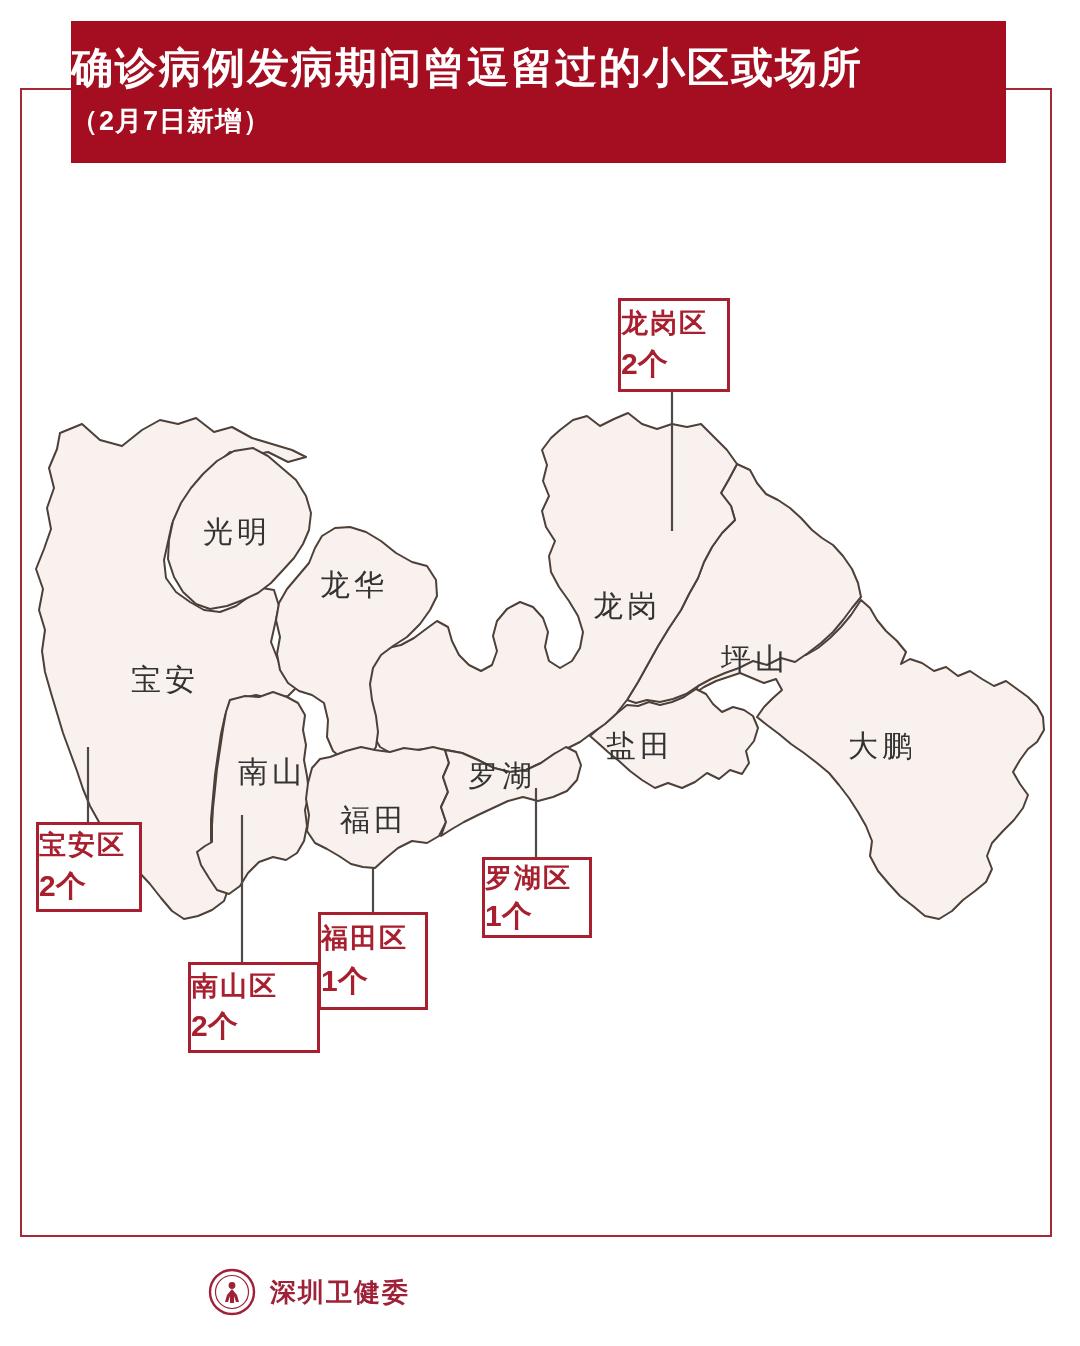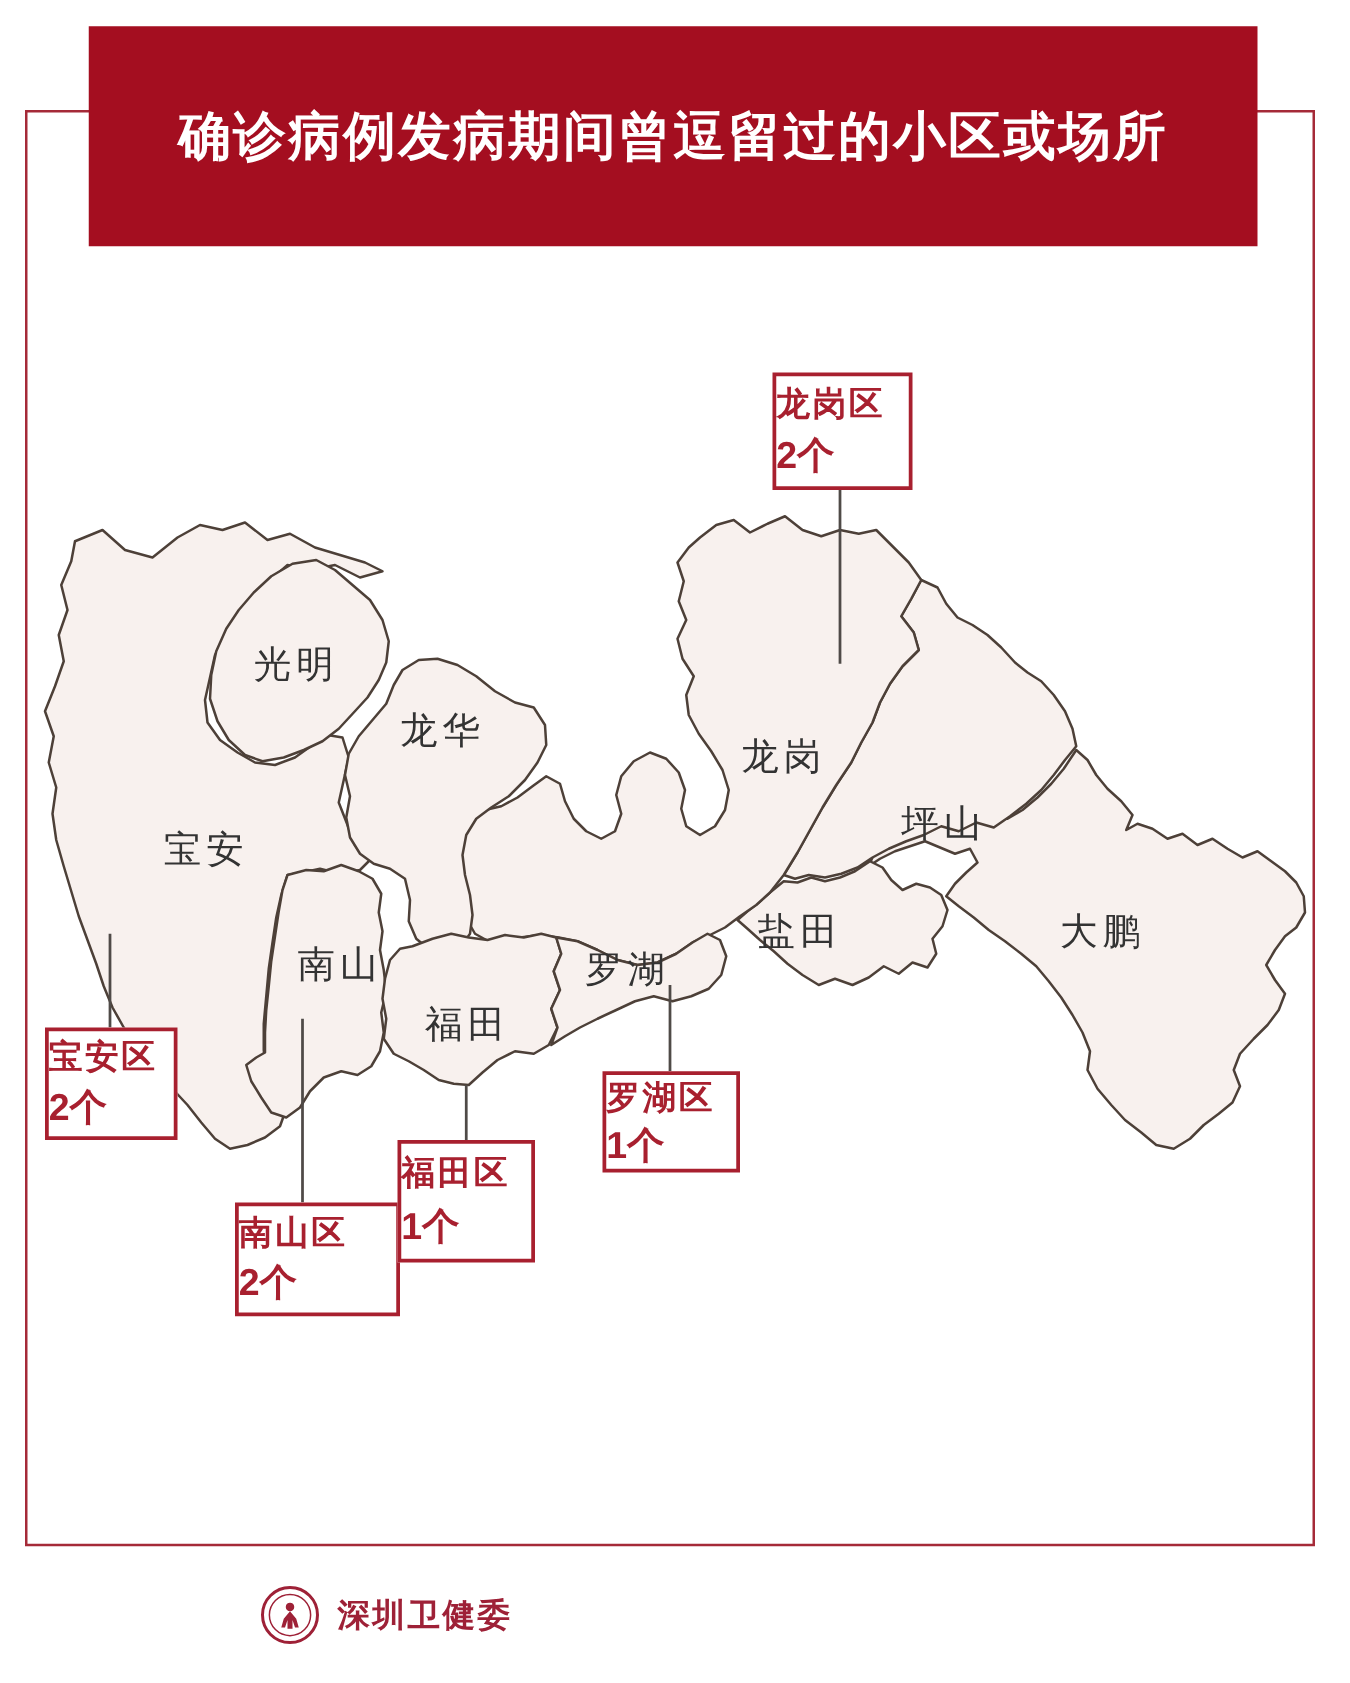--- a/index.html
+++ b/index.html
@@ -5,23 +5,23 @@
   :root{
     --banner:#a40e20; --banner-text:#ffffff; --frame:#a52a38; --crimson:#a8202f;
     --leader:#4f4a47; --outline:#4d4038; --label:#333333; --brand:#9e2137;
   }
   html,body{margin:0;padding:0;}
   body{width:1080px;height:1346px;background:#ffffff;
        font-family:"Liberation Sans","DejaVu Sans",sans-serif;}
   .page{position:relative;width:1080px;height:1346px;overflow:hidden;background:#ffffff;}
   .frame{position:absolute;left:20px;top:88px;width:1028px;height:1145px;
          border:2px solid var(--frame);}
-  .banner{position:absolute;left:71px;top:21px;width:935px;height:176px;
+  .banner{position:absolute;left:71px;top:21px;width:935px;height:142px;
           background:var(--banner);display:flex;flex-direction:column;
-          align-items:center;justify-content:center;z-index:3;}
+          align-items:flex-start;justify-content:center;z-index:3;}
   .banner .title{color:var(--banner-text);font-size:42px;font-weight:bold;
                  letter-spacing:2px;line-height:1.1;}
   .banner .subtitle{color:var(--banner-text);font-size:27px;font-weight:bold;
                     margin-top:12px;letter-spacing:1px;}
   svg.map{position:absolute;left:0;top:0;width:1080px;height:1346px;z-index:1;}
   svg.map path{stroke:var(--outline);stroke-width:2;stroke-linejoin:round;fill:#f8f1ee;}
   svg.map line{stroke:var(--leader);stroke-width:2.2;}
   .dlabel{position:absolute;transform:translate(-50%,-50%);color:var(--label);
           font-size:30px;font-weight:500;letter-spacing:4px;white-space:nowrap;z-index:2;}
   .callout{position:absolute;background:#ffffff;border:3px solid var(--crimson);
@@ -35,20 +35,21 @@
 </style>
 </head>
 <body>
 
 <div class="page">
 
   <div class="frame"></div>
 
   <div class="banner">
     <div class="title">确诊病例发病期间曾逗留过的小区或场所</div>
+    <div class="subtitle">（2月7日新增）</div>
   </div>
 
   <svg class="map" viewBox="0 0 1080 1346">
     <path d="M806,655 L818,648 830,638 841,627 851,615 861,600 870,608 877,620 886,631 897,641 906,652 901,664 910,659 922,663 934,671 946,667 958,676 970,671 982,679 994,686 1006,681 1017,689 1028,697 1037,706 1043,717 1044,730 1037,742 1028,749 1020,760 1013,772 1020,784 1028,795 1023,808 1014,820 1003,831 992,843 987,856 992,869 986,882 975,891 963,900 952,911 939,919 925,916 913,906 900,896 889,884 878,871 870,856 872,841 866,826 858,812 849,798 839,785 829,773 817,763 804,753 791,744 779,734 767,725 757,717 764,707 773,698 782,690 776,679 764,683 752,678 740,673 728,677 716,681 704,687 695,693 700,681 710,672 721,664 733,660 745,655 757,650 769,655 781,650 793,655 Z" fill="#f8f1ef"></path>
     <path d="M737,464 L750,470 757,483 766,494 778,500 790,508 801,518 812,530 822,538 833,545 843,556 852,569 858,583 861,597 852,608 843,620 833,632 821,643 808,653 795,662 781,658 767,665 753,661 739,668 725,673 711,679 698,686 686,694 673,699 660,702 647,700 636,703 627,700 638,682 648,664 658,646 669,628 681,610 689,594 698,578 704,562 712,547 722,533 735,520 731,506 721,493 729,479 Z" fill="#f8f1ef"></path>
     <path d="M616,714 L627,705 638,706 649,702 660,705 672,702 684,697 696,689 706,694 713,704 722,712 733,707 744,710 753,716 758,728 754,741 746,751 749,763 742,774 730,770 719,779 707,773 695,782 682,788 668,783 655,788 642,780 630,771 619,761 608,752 598,743 590,736 598,729 607,722 Z" fill="#f8f1ef"></path>
     <path d="M560,430 L573,420 587,416 600,426 614,419 628,413 642,424 657,429 672,424 687,427 701,424 715,438 727,450 737,464 729,479 721,493 731,506 735,520 722,533 712,547 704,562 698,578 689,594 681,610 669,628 658,646 648,664 638,682 627,700 616,714 605,724 592,733 580,742 568,748 554,754 541,763 526,770 510,772 494,768 478,760 462,753 447,750 432,748 416,750 401,757 389,752 380,747 372,733 370,717 367,701 364,685 368,669 376,657 388,648 401,645 414,638 426,629 437,621 448,627 452,641 459,655 469,665 481,671 492,665 497,651 493,636 497,621 507,609 520,602 533,607 543,618 548,632 545,647 549,661 560,668 572,661 580,648 583,632 578,616 569,601 559,587 551,572 549,556 555,541 546,527 542,511 549,496 543,481 547,465 542,450 551,438 Z" fill="#b84a3d"></path>
     <path d="M60,433 L82,424 100,440 122,446 142,430 160,420 178,424 196,418 214,432 232,427 252,438 272,444 292,450 306,457 288,462 268,452 248,456 230,452 214,466 202,480 190,494 180,508 172,524 168,542 164,560 166,578 176,592 190,602 204,610 220,612 236,606 250,596 262,588 274,590 279,606 275,624 271,642 278,660 284,676 296,688 288,696 272,699 256,695 242,698 230,700 225,716 221,734 218,754 215,775 213,797 211,819 211,840 213,856 221,872 229,887 224,901 212,910 198,916 184,919 172,911 161,898 150,884 137,870 123,855 110,839 99,822 90,806 83,789 77,771 70,752 63,733 57,713 51,693 45,672 42,651 45,630 39,610 43,589 36,569 44,549 51,529 47,508 54,488 49,468 57,449 Z" fill="#b84a3d"></path>
     <path d="M253,448 L268,456 282,468 296,480 306,496 311,513 309,530 303,544 294,558 283,570 271,583 258,593 243,600 227,606 210,609 196,604 183,592 174,577 168,559 169,540 173,521 181,503 191,488 203,474 217,461 234,451 Z" fill="#f0d5d0"></path>
     <path d="M350,527 L366,532 381,541 396,553 412,562 427,566 436,580 437,596 430,610 420,624 407,637 393,646 381,655 373,668 370,684 372,700 376,716 378,732 376,747 369,757 357,763 344,760 333,751 327,737 328,720 324,703 312,695 299,691 288,683 280,670 277,654 280,637 276,620 279,603 287,589 298,576 309,563 315,548 322,536 335,528 Z" fill="#f8f1ef"></path>

